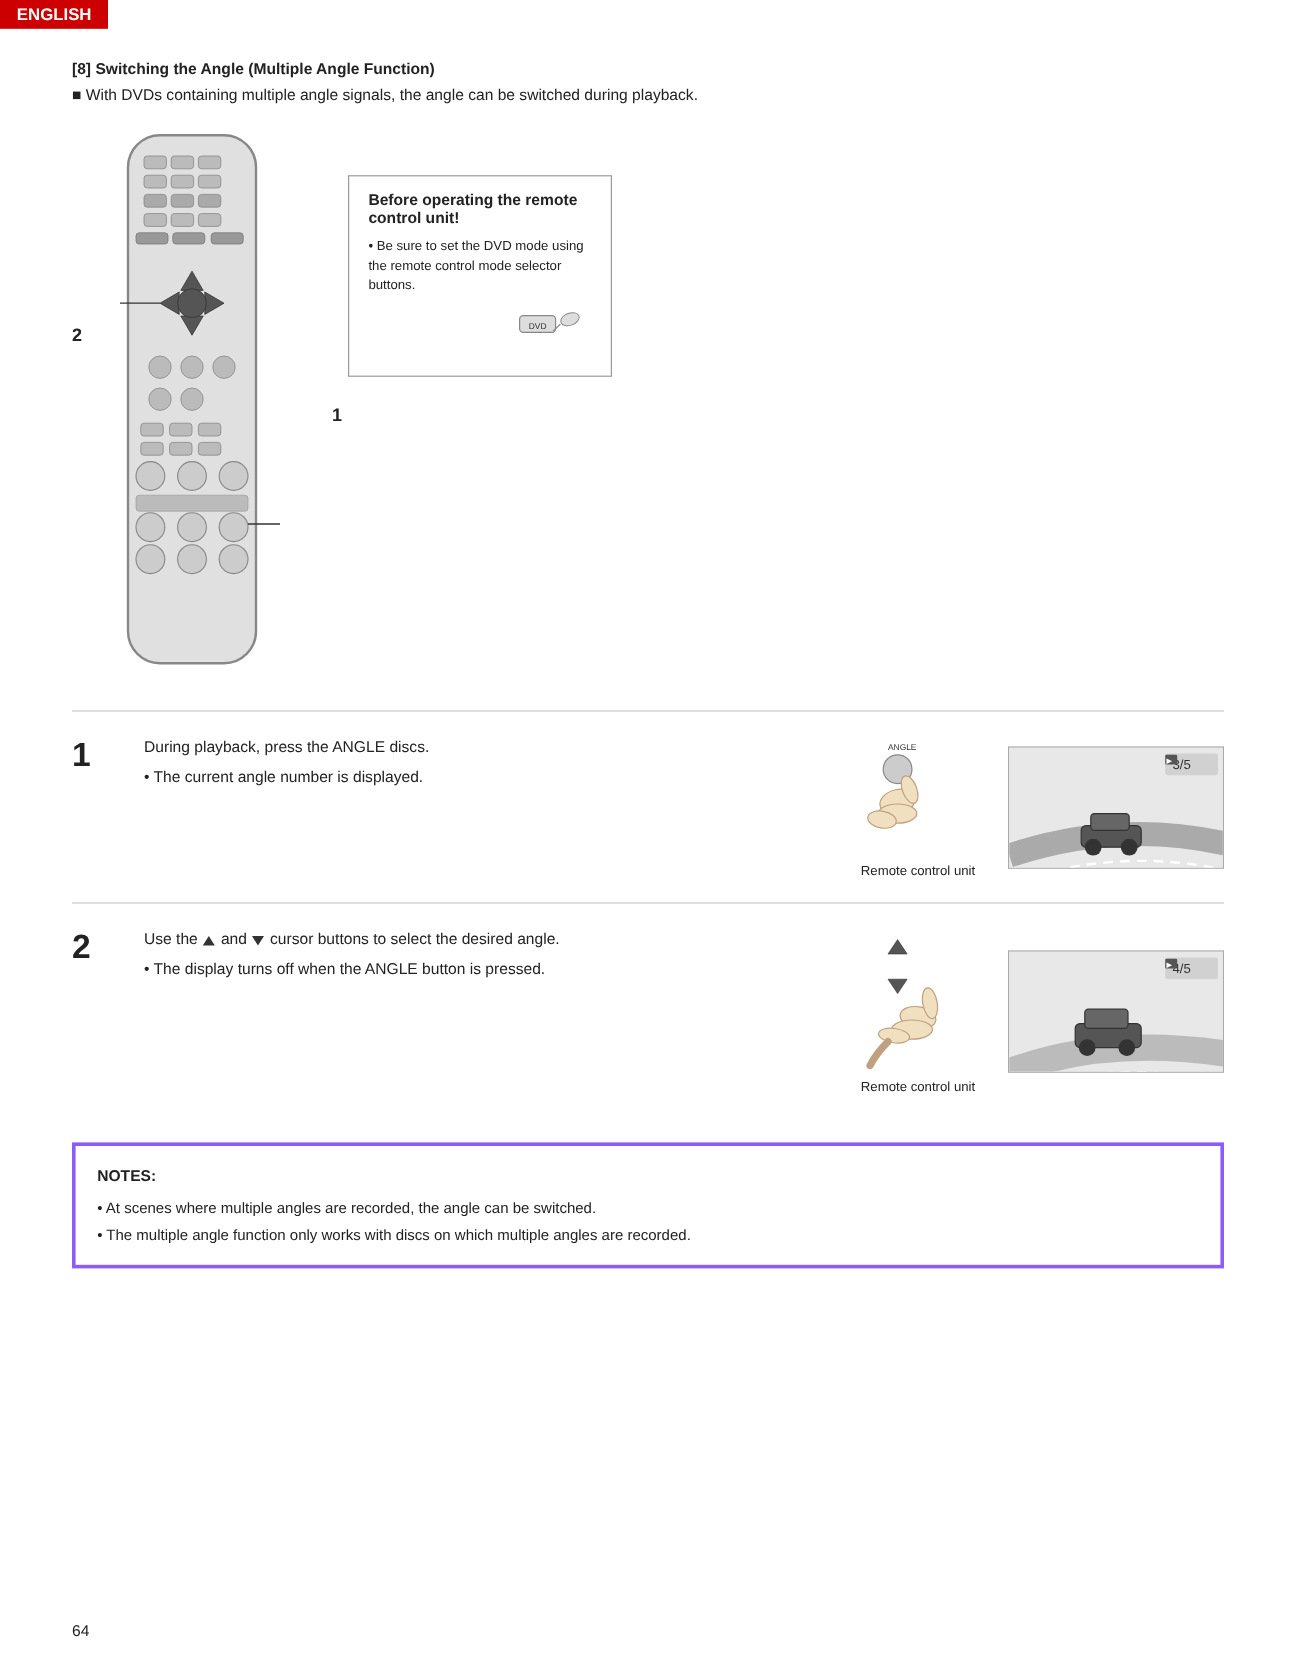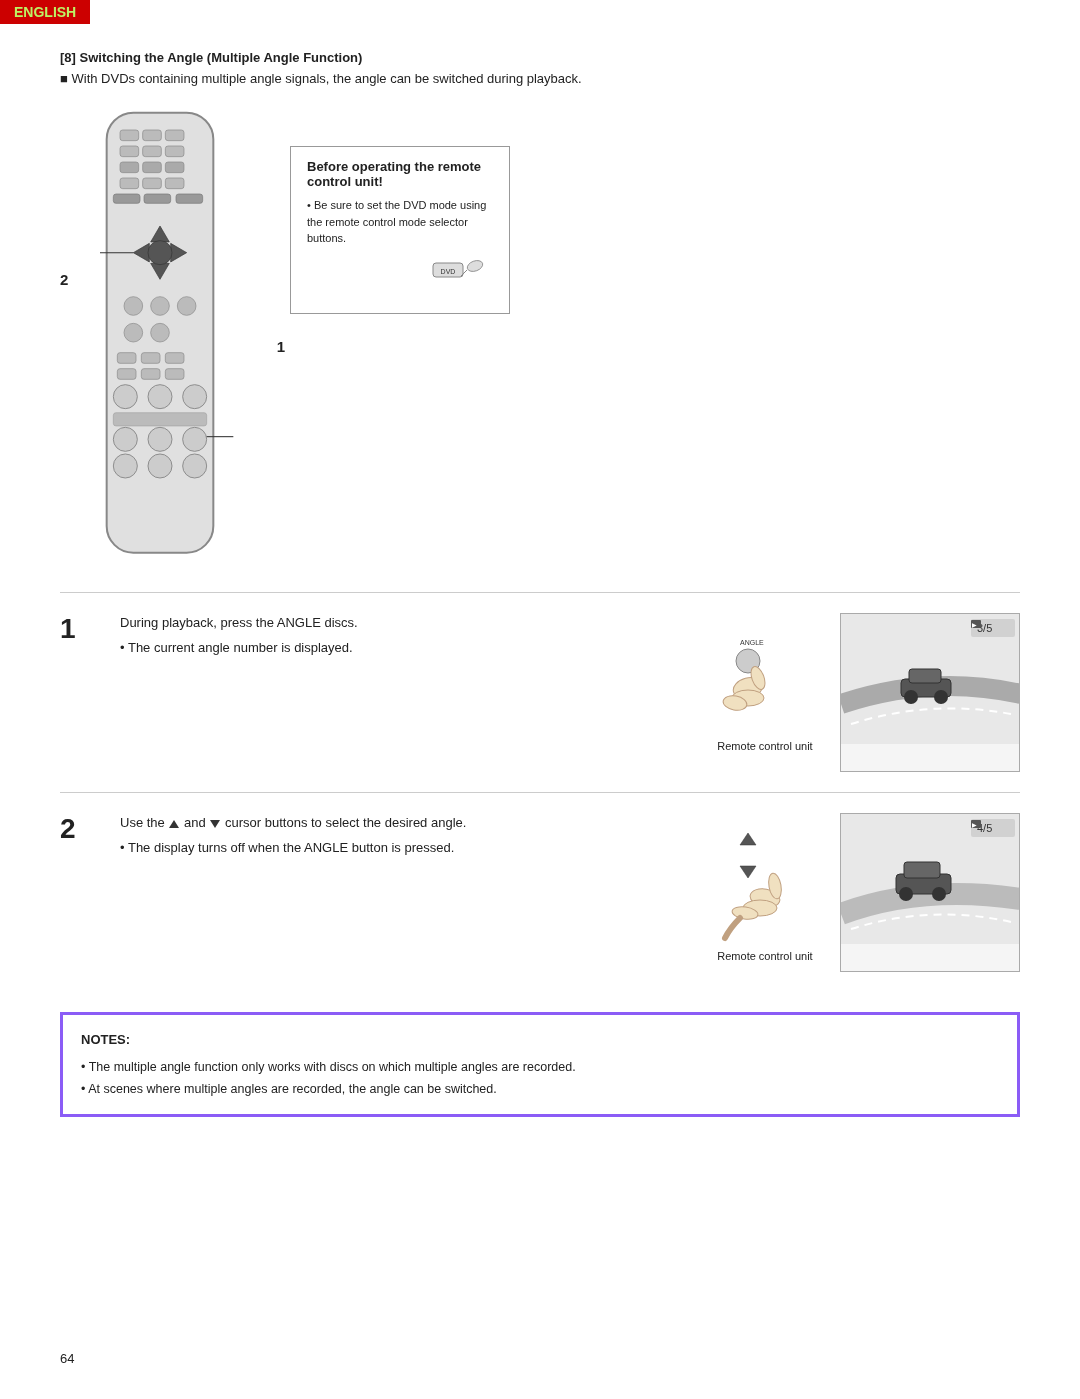--- a/index.html
+++ b/index.html
@@ -9,21 +9,21 @@
       background: #fff;
       font-family: Arial, Helvetica, sans-serif;
       font-size: 13px;
       color: #222;
       position: relative;
     }
 
     
     .english-badge {
       background: #c00;
-      color: #bef264;
+      color: #ffffff;
       font-weight: bold;
       font-size: 14px;
       padding: 4px 14px;
       display: inline-block;
       position: absolute;
       top: 0;
       left: 0;
     }
 
     .page-content {
@@ -141,21 +141,21 @@
     .illustration-label {
       font-size: 11px;
       margin-top: 4px;
       text-align: center;
     }
 
     
     .screen-box {
       border: 1px solid #aaa;
       width: 180px;
-      height: 159px;
+      height: 102px;
       position: relative;
       overflow: hidden;
       background: #f5f5f5;
     }
 
     
     .notes-box {
       border: 3px solid #8b5cf6;
       padding: 14px 18px;
       margin-top: 20px;
@@ -410,22 +410,22 @@
             <text x="131" y="13" font-size="6" fill="#fff">▶</text>
           </svg>
         </div>
       </div>
     </div>
   </div>
 
   <div class="notes-box">
     <div class="notes-title">NOTES:</div>
     <div>
+      • <span>At scenes where multiple angles are recorded, the angle can be switched.</span>
+    </div>
+    <div>
       • <span>The multiple angle function only works with discs on which multiple angles are recorded.</span>
     </div>
-    <div>
-      • <span>At scenes where multiple angles are recorded, the angle can be switched.</span>
-    </div>
   </div>
 
 </div>
 
 <div class="page-number">64</div>
 
 </body></html>

